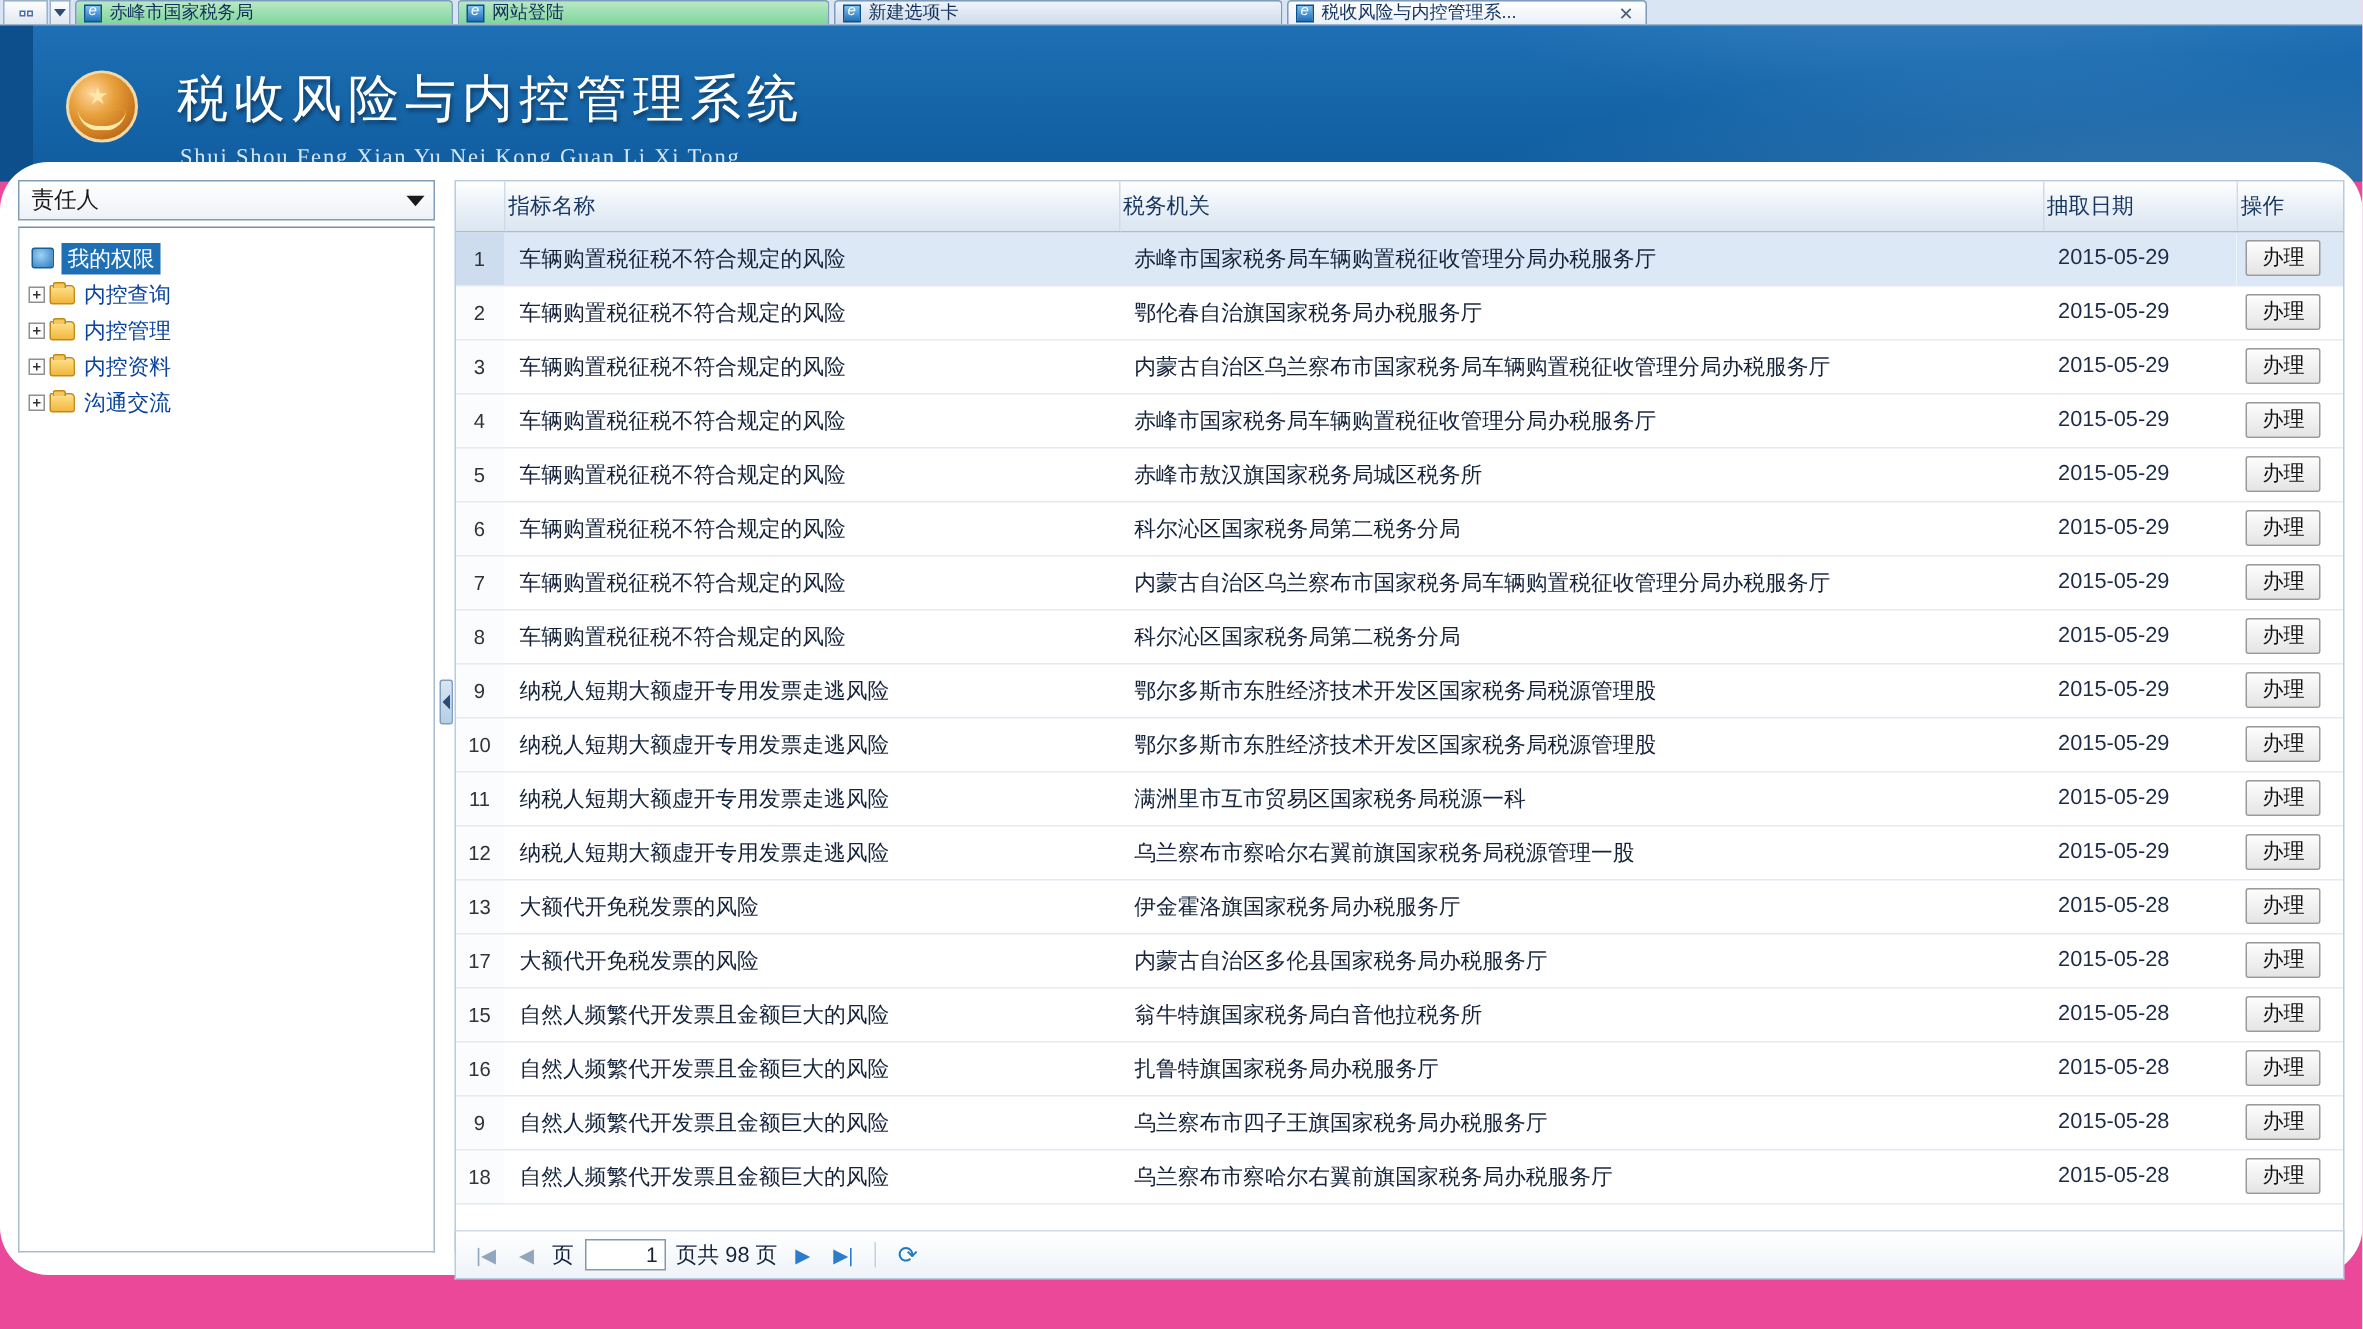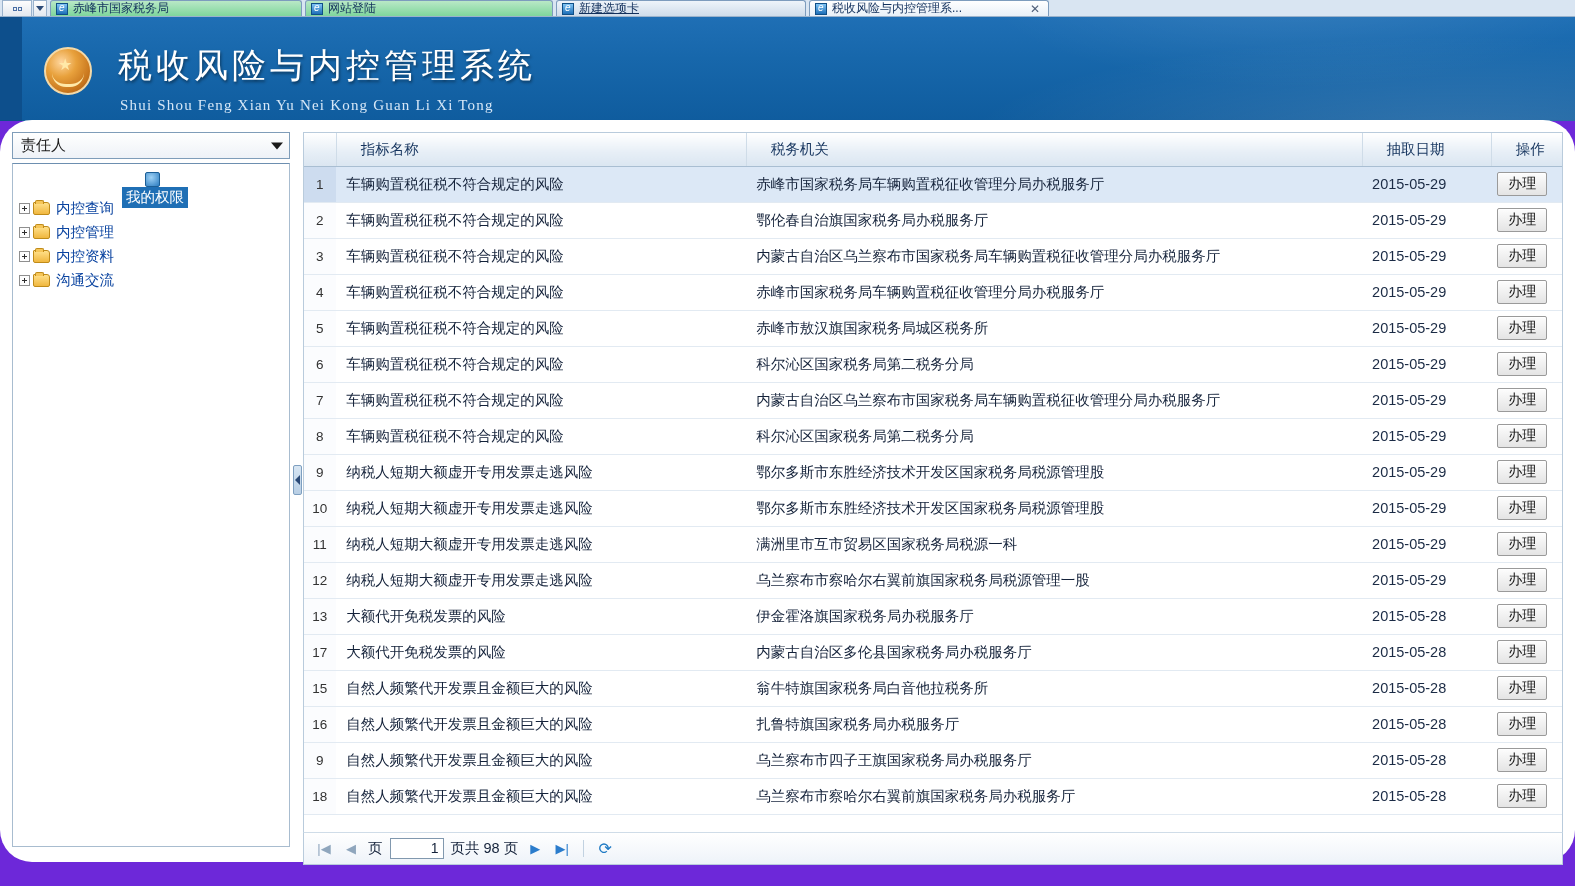--- a/index.html
+++ b/index.html
@@ -6,21 +6,21 @@
   html, body {
     margin: 0; padding: 0;
     width: 1575px; height: 886px;
     font-family: "Liberation Sans", sans-serif;
     background: #ffffff;
     overflow: hidden;
   }
   #app {
     position: relative;
     width: 1575px; height: 886px;
-    background: #6d28d9;
+    background: #ec4899;
   }
 
   
   .tabstrip {
     position: absolute; top: 0; left: 0; width: 1575px; height: 17px;
     background: #d9e5f2;
     border-bottom: 1px solid #9ab2cc;
     display: flex; align-items: flex-end;
   }
   .tab-sysbox {
@@ -49,21 +49,21 @@
     height: 16px; margin-left: 3px;
     padding: 0 8px 0 5px;
     display: flex; align-items: center; gap: 5px;
     font-size: 12px; color: #12305c; white-space: nowrap;
     border: 1px solid #7d9cbd; border-bottom: none;
     border-radius: 3px 3px 0 0;
     overflow: hidden;
   }
   .tab.green { background: linear-gradient(#b9e8c6, #7fd69c); width: 252px; }
   .tab.green2 { background: linear-gradient(#b9e8c6, #7fd69c); width: 248px; }
-  .tab.blank { background: linear-gradient(#eef4fa, #cfdcea); width: 250px; text-decoration: underline; }
+  .tab.blank { background: linear-gradient(#eef4fa, #cfdcea); width: 299px; }
   .tab.active { background: linear-gradient(#ffffff, #e8f0f8); width: 240px; }
   .tab .favicon {
     width: 12px; height: 12px; flex: 0 0 12px;
     background: linear-gradient(#7fc4f5, #1d6fb8);
     border: 1px solid #0f4f87;
     position: relative;
   }
   .tab .favicon::after {
     content: "e"; position: absolute; left: 2px; top: -2px;
     font-size: 10px; color: #fff; font-style: italic;
@@ -114,21 +114,21 @@
     font-family: "DejaVu Sans", sans-serif;
   }
   .title-sub {
     position: absolute; left: 120px; top: 80px;
     font-size: 15px; color: #d6e7f7; letter-spacing: 1.2px;
     font-family: "Liberation Serif", serif;
   }
 
   
   .body-area {
-    position: absolute; top: 120px; left: 0; width: 1575px; height: 742px;
+    position: absolute; top: 108px; left: 0; width: 1575px; height: 742px;
     background: #ffffff;
     border-radius: 32px;
   }
 
   
   .sidebar {
     position: absolute; left: 12px; top: 12px; width: 278px; height: 715px;
     background: #ffffff;
   }
   .resp-select {
@@ -153,21 +153,21 @@
     border-top: 1px solid #6d8fb0;
     background: #ffffff;
     padding: 8px 0 0 0;
     overflow: hidden;
   }
   .tree-row {
     display: flex; align-items: center; height: 24px;
     padding-left: 6px; font-size: 14.5px; color: #0a2b66;
     white-space: nowrap;
   }
-  .tree-row.root { padding-left: 8px; flex-direction: column; }
+  .tree-row.root { padding-left: 8px; }
   .expander {
     width: 11px; height: 11px; margin-right: 3px;
     border: 1px solid #8f8f8f; background: #fdfdfd;
     position: relative; flex: 0 0 11px;
   }
   .expander::before {
     content: ""; position: absolute; left: 2px; top: 4px; width: 5px; height: 1px; background: #303030;
   }
   .expander::after {
     content: ""; position: absolute; left: 4px; top: 2px; width: 1px; height: 5px; background: #303030;
@@ -217,21 +217,21 @@
   }
   table.grid {
     width: 1258px; border-collapse: collapse; table-layout: fixed;
   }
   table.grid th {
     height: 33px;
     background: linear-gradient(#ffffff, #e6eef6 60%, #dbe6f1);
     border-bottom: 1px solid #a9bed2;
     border-right: 1px solid #cfdce8;
     font-size: 14.5px; font-weight: normal; color: #16355f;
-    text-align: left; padding-left: 24px;
+    text-align: left; padding-left: 2px;
     white-space: nowrap;
   }
   table.grid th.c-idx { width: 32px; padding-left: 0; }
   table.grid th.c-name { width: 406px; }
   table.grid th.c-org { width: 610px; }
   table.grid th.c-date { width: 128px; }
   table.grid th.c-act { width: 70px; border-right: none; }
 
   table.grid td {
     height: 36px;

